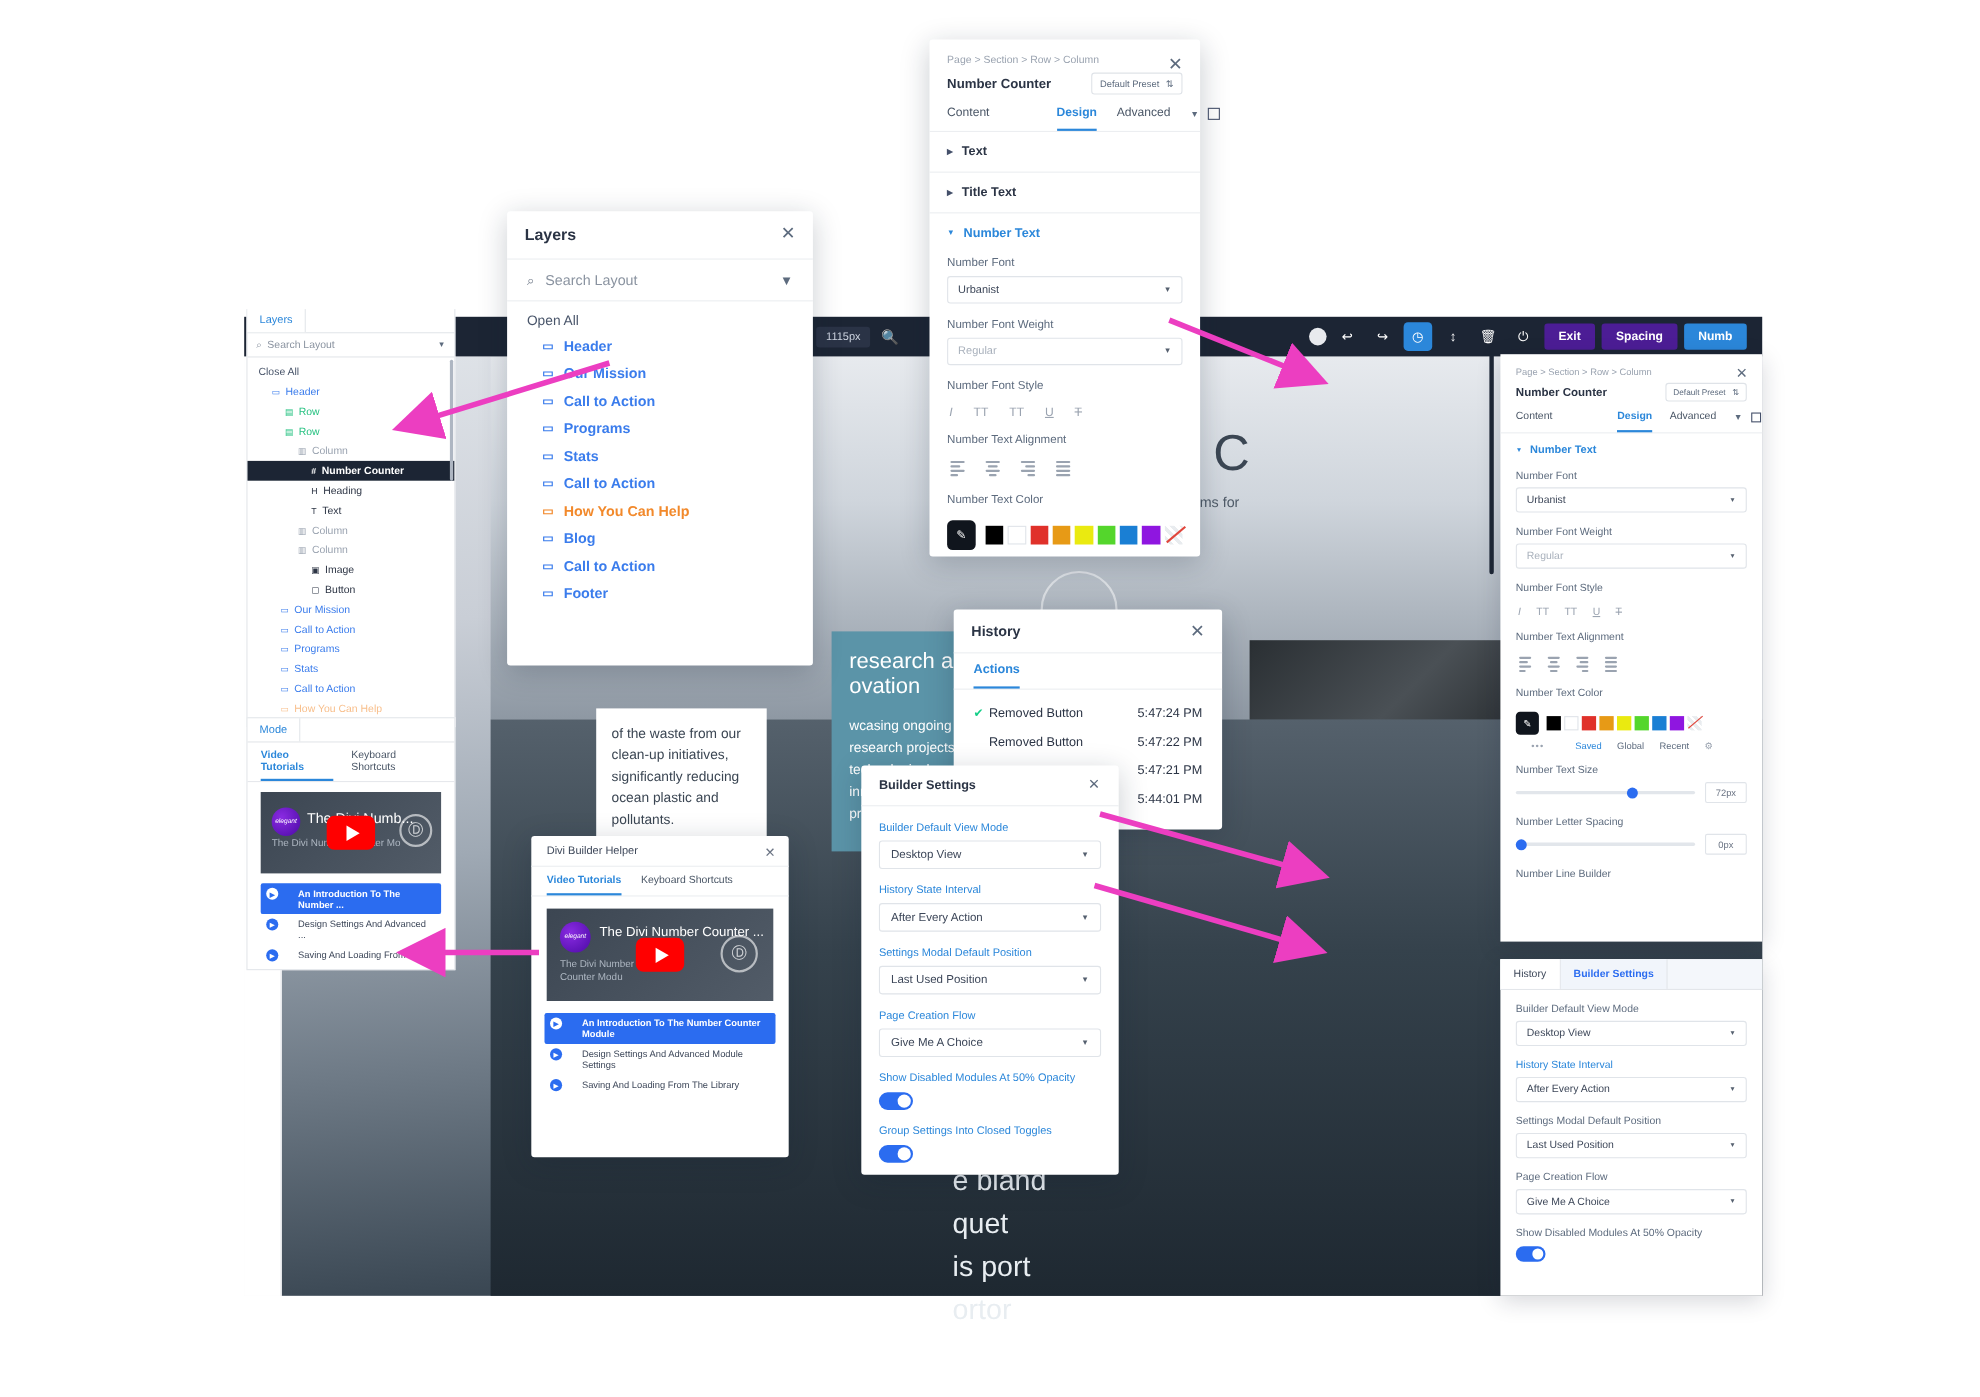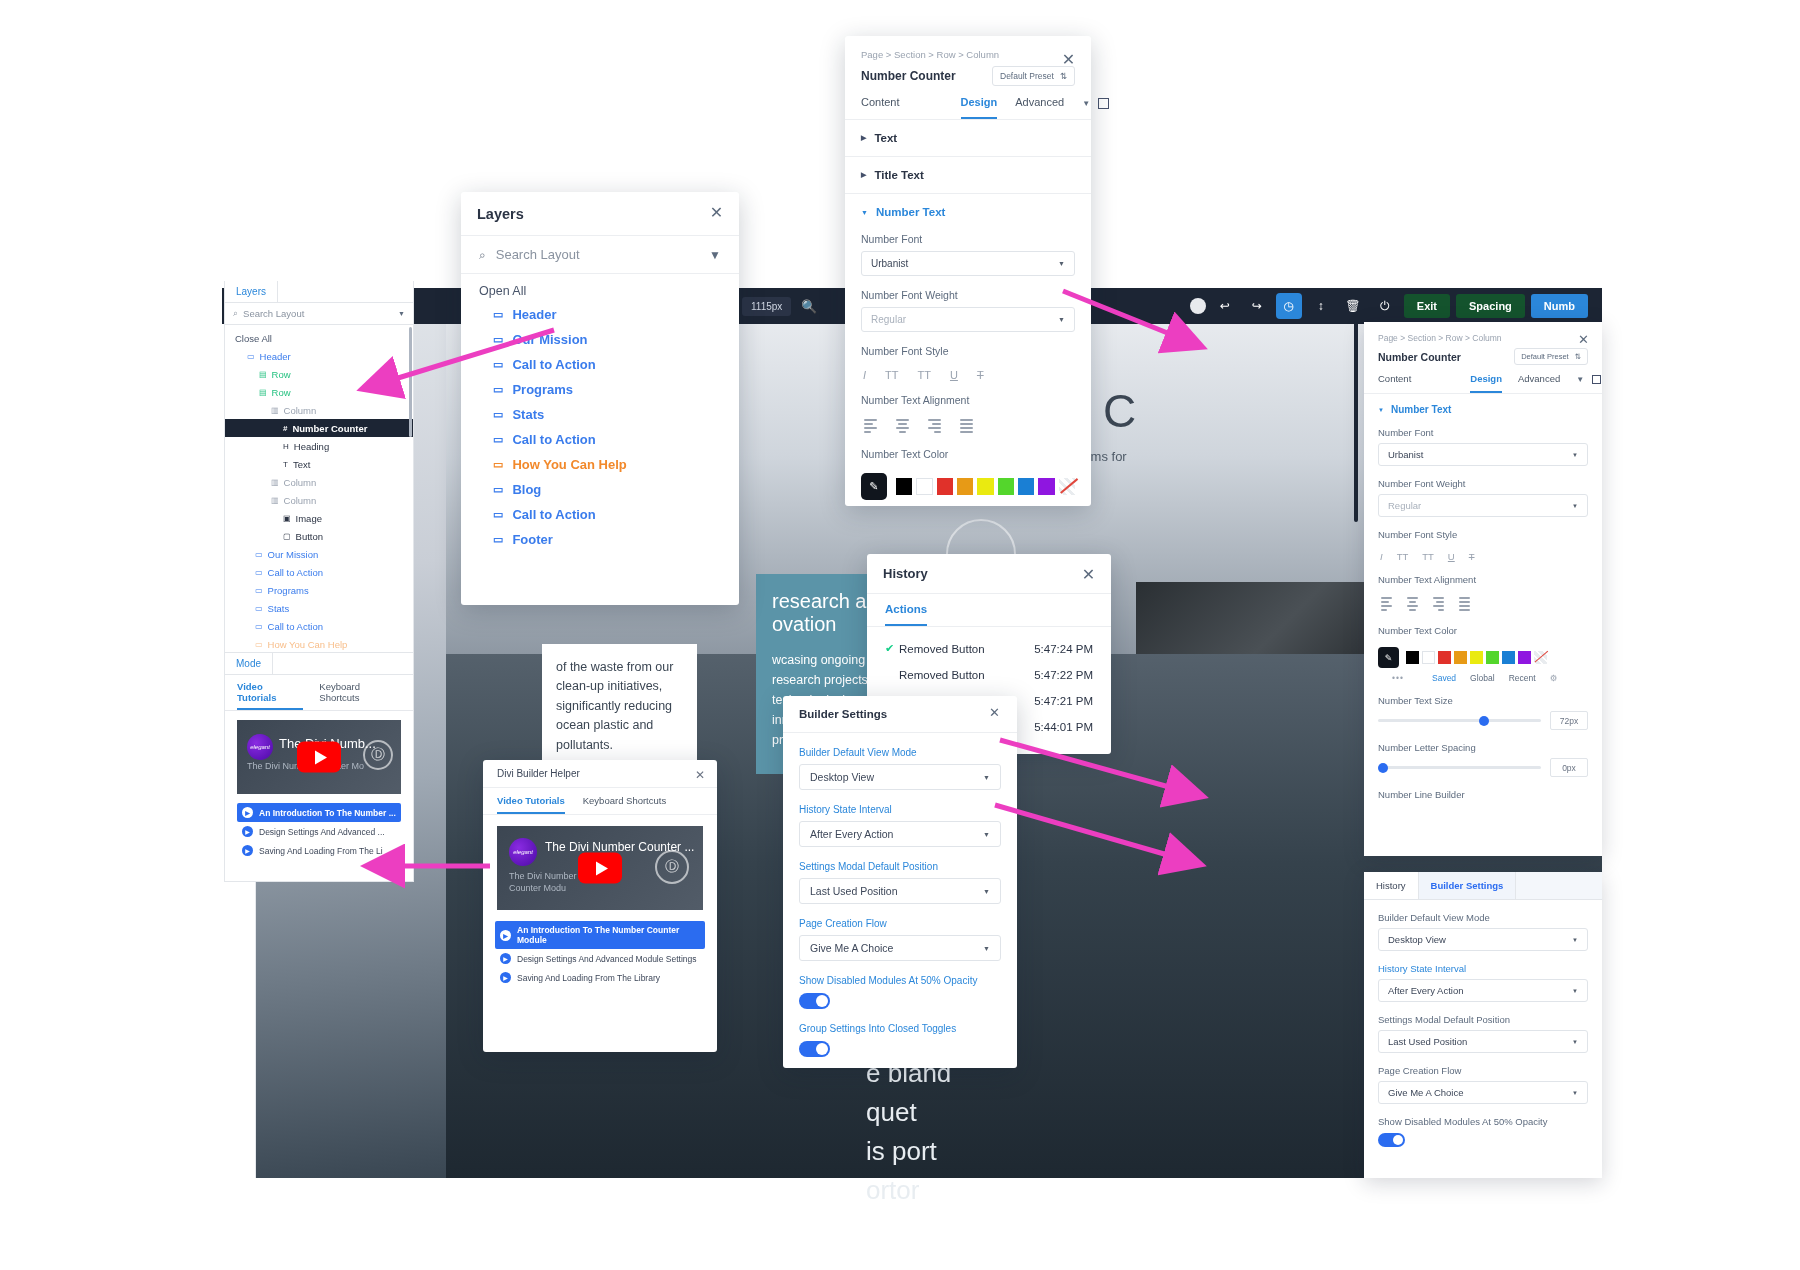--- a/index.html
+++ b/index.html
@@ -11,21 +11,21 @@
   }
   #stage { position: relative; width: 1800px; height: 1270px; background:#fff; }
 
   
   .app-frame { position:absolute; left:222px; top:288px; width:1380px; height:890px; background:#f5f6f8; }
   .topbar { position:absolute; left:0; top:0; width:1380px; height:36px; background:#1c2534; }
   .topbar .tb-left { position:absolute; left:14px; top:0; height:36px; display:flex; align-items:center; gap:14px; }
   .topbar .tb-right { position:absolute; right:14px; top:0; height:36px; display:flex; align-items:center; gap:6px; }
   .tb-ico { color:#fff; font-size:13px; line-height:1; opacity:.92; cursor:pointer; }
   .tb-pill { background:#2a3346; color:#cfd6e2; font-size:10px; padding:4px 9px; border-radius:3px; }
-  .tb-btn { color:#fff; font-size:11px; font-weight:bold; padding:6px 13px; border-radius:3px; background:#14532d; }
+  .tb-btn { color:#fff; font-size:11px; font-weight:bold; padding:6px 13px; border-radius:3px; background:#4c1d95; }
   .tb-btn.save { background:#2b87da; }
   .tb-sq { width:26px; height:26px; border-radius:4px; display:flex; align-items:center; justify-content:center; color:#fff; font-size:12px; }
   .tb-sq.active { background:#2b87da; }
   .tb-circle { width:16px;height:16px;border-radius:50%;background:#e8eaee; }
 
   
   .rail { position:absolute; left:0; top:36px; width:34px; height:854px; background:#fff; border-right:1px solid #e6e8ec; padding-top:6px; }
   .rail-item { width:24px; height:24px; margin:5px auto; display:flex; align-items:center; justify-content:center; color:#3f4a5c; font-size:12px; border-radius:4px; }
   .rail-item.primary { background:#2b87da; color:#fff; font-size:16px; font-weight:300; }
   .rail-div { width:18px; height:1px; background:#e2e5ea; margin:9px auto; }
@@ -83,21 +83,21 @@
   .subtab.active { color:#2b87da; border-bottom:2px solid #2b87da; font-weight:bold; }
   .vid-thumb { position:relative; margin:9px 12px 0 12px; height:74px; background:linear-gradient(135deg,#3c4652,#525c68); overflow:hidden; }
   .vid-logo { position:absolute; left:10px; top:14px; width:26px;height:26px;border-radius:50%;
     background:radial-gradient(circle at 35% 35%, #8a2be2, #4b0aa5); display:flex;align-items:center;justify-content:center; color:#fff; font-size:6px; font-style:italic; }
   .vid-t { position:absolute; left:42px; top:16px; color:#fff; font-size:13px; }
   .vid-sub { position:absolute; left:10px; top:40px; color:#aeb7c2; font-size:9px; line-height:1.35; }
   .yt-btn { position:absolute; left:50%; top:50%; transform:translate(-50%,-50%); width:44px;height:31px;border-radius:7px;background:#ff0000; display:flex;align-items:center;justify-content:center; }
   .yt-tri { width:0;height:0;border-left:12px solid #fff;border-top:7px solid transparent;border-bottom:7px solid transparent; margin-left:3px; }
   .d-mark { position:absolute; right:8px; top:20px; width:30px;height:30px;border-radius:50%;border:2px solid rgba(255,255,255,.6); display:flex;align-items:center;justify-content:center; color:rgba(255,255,255,.75); font-size:14px; }
   .vlist { margin:9px 12px 0 12px; }
-  .vitem { display:flex; align-items:center; gap:6px; font-size:8.5px; color:#3d4759; padding:4px 5px; }
+  .vitem { display:flex; align-items:flex-start; gap:18px; font-size:8.5px; color:#3d4759; padding:4px 5px; }
   .vitem.active { background:#2b6cf0; color:#fff; border-radius:2px; font-weight:bold; }
   .pl-ico { width:11px;height:11px;border-radius:50%;background:#2b6cf0; color:#fff; font-size:6px; display:flex;align-items:center;justify-content:center; flex:0 0 auto; }
   .vitem.active .pl-ico { background:#fff; color:#2b6cf0; }
 
   
   .layers-modal { left:461px; top:192px; width:278px; height:413px; }
   .lm-search { display:flex; align-items:center; gap:10px; padding:0 18px; height:38px; border-bottom:1px solid #eceef1; }
   .lm-search .mag { color:#77808f; font-size:12px; }
   .lm-search .ph { font-size:13px; color:#8a93a0; }
   .lm-filter { margin-left:auto; color:#5d6b7e; font-size:12px; }

